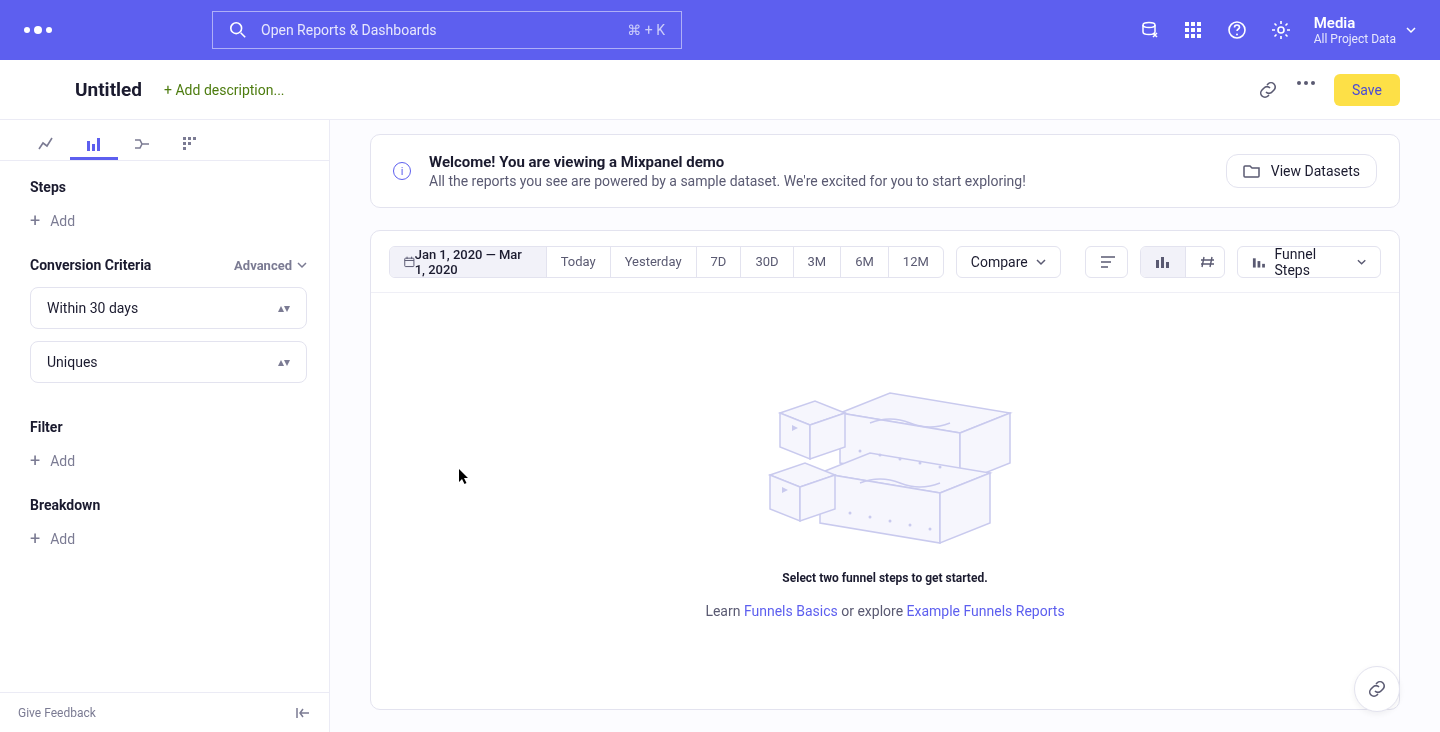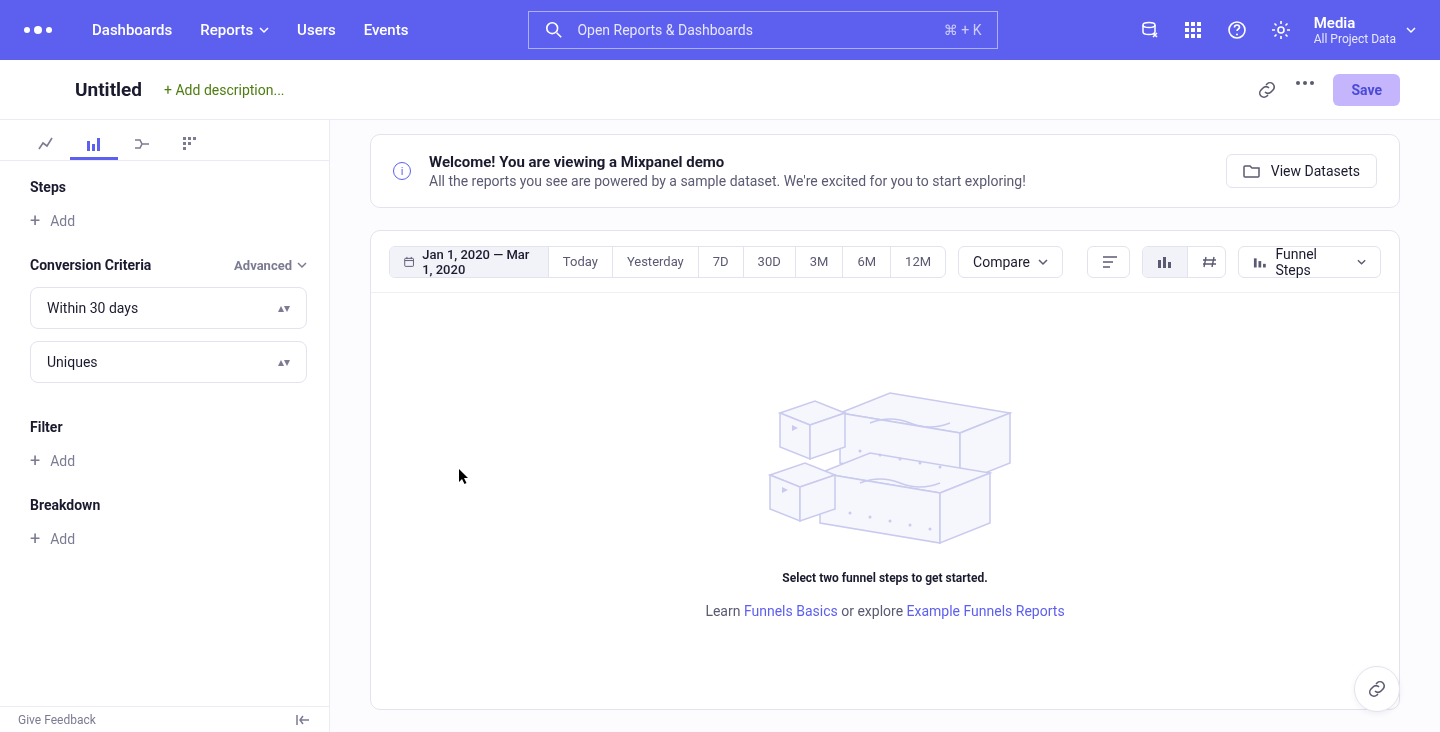--- a/index.html
+++ b/index.html
@@ -19,51 +19,51 @@
     .topnav-right .icon-btn { width: 22px; height: 22px; display: flex; align-items: center; justify-content: center; cursor: pointer; }
     .project-switch { display: flex; align-items: center; gap: 10px; cursor: pointer; }
     .project-switch .proj-name { font-size: 15px; font-weight: 600; }
     .project-switch .proj-sub { font-size: 12px; opacity: 0.85; }
 
     
     .titlebar { height: 60px; display: flex; align-items: center; padding: 0 40px; gap: 22px; border-bottom: 1px solid #ebebf5; }
     .titlebar .title { font-size: 19px; font-weight: 700; margin-left: 35px; }
     .titlebar .desc-placeholder { font-size: 14px; color: #4d7c0f; cursor: pointer; }
     .titlebar .right { margin-left: auto; display: flex; align-items: center; gap: 18px; }
-    .titlebar .save-btn { background: #c4b5fd; color: #4a4ad6; font-weight: 700; font-size: 14px; padding: 8px 18px; border-radius: 6px; border: none; cursor: pointer; }
+    .titlebar .save-btn { background: #fde047; color: #4a4ad6; font-weight: 400; font-size: 14px; padding: 8px 18px; border-radius: 6px; border: none; cursor: pointer; }
     .titlebar .icon-btn { width: 20px; height: 20px; cursor: pointer; color: #5a5a72; }
 
     
     .body { display: flex; height: calc(732px - 120px); }
 
     
     .leftpanel { width: 330px; border-right: 1px solid #ebebf5; display: flex; flex-direction: column; }
     .lp-tabs { display: flex; gap: 0; padding: 10px 22px 0 22px; border-bottom: 1px solid #ebebf5; }
     .lp-tab { width: 48px; height: 30px; display: flex; align-items: center; justify-content: center; cursor: pointer; border-bottom: 3px solid transparent; color: #7b7b93;}
     .lp-tab.active { border-bottom-color: #5d5fef; color: #5d5fef;}
     .lp-section { padding: 18px 22px 6px 30px; }
     .lp-heading { font-size: 14px; font-weight: 700; color: #1b1b2f; margin-bottom: 14px; display: flex; align-items: center; justify-content: space-between;}
     .lp-heading .adv { font-size: 13px; font-weight: 700; color: #7b7b93; display: flex; align-items: center; gap: 5px; cursor: pointer;}
     .add-btn { display: flex; align-items: center; gap: 10px; font-size: 14px; color: #7b7b93; cursor: pointer; padding: 4px 0;}
     .add-btn .plus { font-size: 18px; line-height: 14px; }
     .select-box { border: 1px solid #e3e3ef; border-radius: 8px; padding: 12px 16px; font-size: 14px; display: flex; align-items: center; justify-content: space-between; margin-bottom: 12px; cursor: pointer;}
     .select-box .sort-icn { color: #7b7b93; font-size: 12px; display:flex; flex-direction:column; line-height:7px;}
-    .lp-footer { margin-top: auto; border-top: 1px solid #ebebf5; height: 26px; display: flex; align-items: center; padding: 0 18px; font-size: 12px; color: #7b7b93; justify-content: space-between;}
+    .lp-footer { margin-top: auto; border-top: 1px solid #ebebf5; height: 40px; display: flex; align-items: center; padding: 0 18px; font-size: 12px; color: #7b7b93; justify-content: space-between;}
 
     
     .main { flex: 1; padding: 14px 40px 0 40px; overflow: hidden; background: #fcfcff;}
     .banner { border: 1px solid #e3e3ef; border-radius: 10px; padding: 18px 22px; display: flex; align-items: center; gap: 18px; margin-bottom: 22px; background:#fff;}
     .banner .info-icn { width: 18px; height: 18px; border: 1.5px solid #5d5fef; border-radius: 50%; display: flex; align-items: center; justify-content: center; font-size: 11px; color: #5d5fef; flex-shrink:0;}
     .banner .bt { font-size: 15px; font-weight: 700; }
     .banner .bs { font-size: 14px; color: #5a5a72; margin-top: 2px;}
-    .banner .view-btn { margin-left: auto; border: 1px solid #e3e3ef; border-radius: 6px; padding: 8px 16px; font-size: 14px; display: flex; align-items: center; gap: 10px; cursor: pointer; background:#fff;}
+    .banner .view-btn { margin-left: auto; border: 1px solid #e3e3ef; border-radius: 12px; padding: 8px 16px; font-size: 14px; display: flex; align-items: center; gap: 10px; cursor: pointer; background:#fff;}
     .card { border: 1px solid #e3e3ef; border-radius: 10px; background:#fff; height: 480px; display:flex; flex-direction:column;}
     .toolbar { height: 62px; display: flex; align-items: center; padding: 0 18px; gap: 12px; border-bottom: 1px solid #efeff6;}
     .seggroup { display: flex; border: 1px solid #e3e3ef; border-radius: 6px; overflow: hidden; height: 32px;}
-    .seg { padding: 0 14px; display: flex; align-items: center; font-size: 13px; color: #5a5a72; border-right: 1px solid #e3e3ef; cursor: pointer; gap:8px;}
+    .seg { padding: 0 14px; display: flex; align-items: center; font-size: 13px; color: #5a5a72; border-right: 1px solid #e3e3ef; cursor: pointer; gap:0;}
     .seg:last-child{border-right:none;}
     .seg.active { background: #f2f2f9; color: #1b1b2f; font-weight:500;}
     .compare-btn { border: 1px solid #e3e3ef; border-radius: 6px; height: 32px; padding: 0 14px; display: flex; align-items: center; gap: 8px; font-size: 14px; cursor: pointer;}
     .tbspacer{flex:1;}
     .empty { flex:1; display:flex; flex-direction:column; align-items:center; justify-content:center; gap:18px; color:#1b1b2f;}
     .empty-illus{ width:310px; height:170px; position:relative;}
     .empty-illus svg{width:100%;height:100%;}
     .empty-title{font-size:12px; font-weight:700;}
     .empty-sub{font-size:14px; color:#5a5a72;}
     .empty-sub a{color:#5d5fef; text-decoration:none;}
@@ -72,31 +72,20 @@
     svg { display:block; }
   </style>
 </head>
 <body>
 
 <div class="topnav">
   <div class="logo-dots">
     <span></span>
       <span></span>
       <span></span>
-  </div>
-  <div class="nav-links">
-    <div class="nav-link">Dashboards</div>
-    <div class="nav-link">
-      <span>Reports</span>
-      <svg class="chev-down" viewBox="0 0 10 10">
-          <path d="M1 3l4 4 4-4" stroke="#fff" stroke-width="1.5" fill="none"></path>
-        </svg>
-    </div>
-    <div class="nav-link">Users</div>
-    <div class="nav-link">Events</div>
   </div>
   <div class="search-bar">
     <svg width="18" height="18" viewBox="0 0 20 20">
         <circle cx="8" cy="8" r="6" stroke="#fff" stroke-width="1.8" fill="none"></circle>
         <line x1="13" y1="13" x2="18" y2="18" stroke="#fff" stroke-width="1.8"></line>
       </svg>
     <span>Open Reports &amp; Dashboards</span>
     <span class="shortcut">⌘ + K</span>
   </div>
   <div class="topnav-right">

